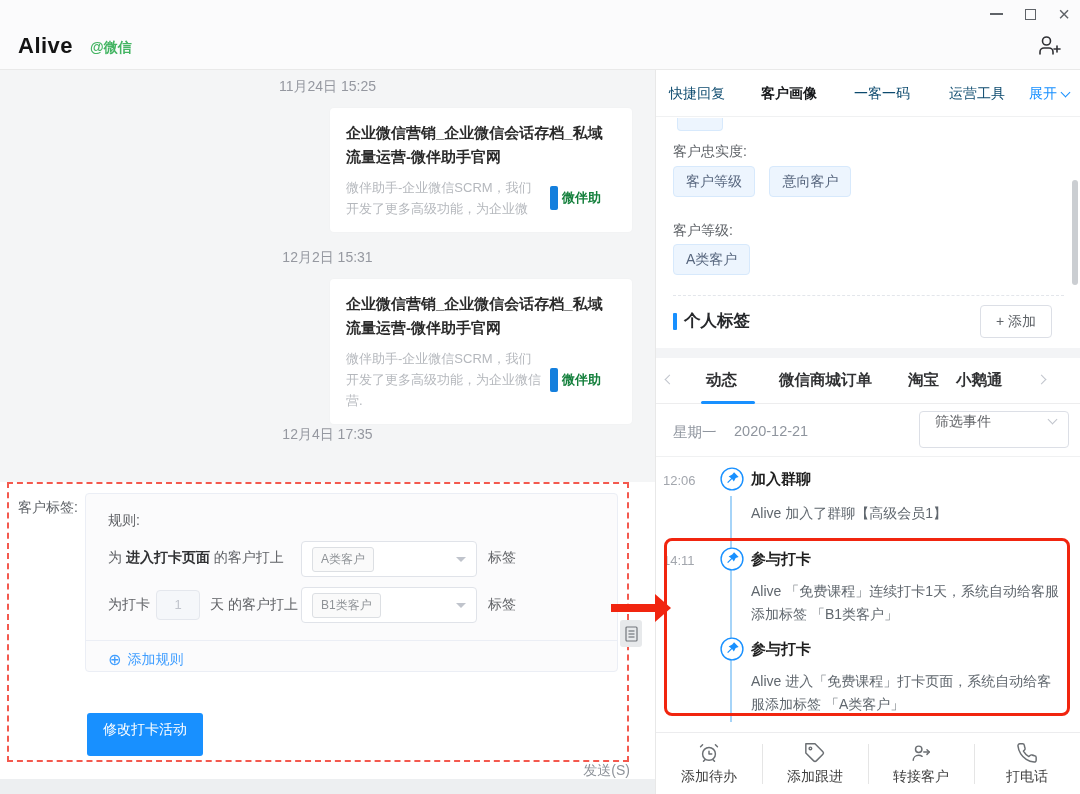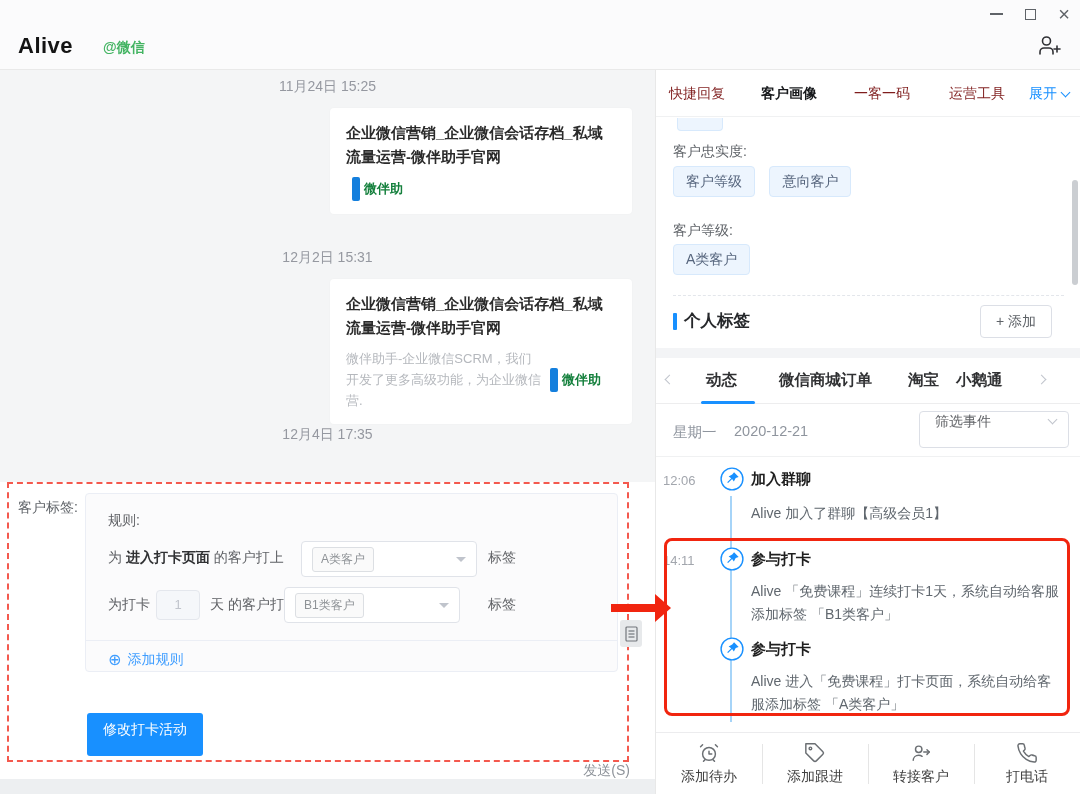--- a/index.html
+++ b/index.html
@@ -7,21 +7,21 @@
   .abs { position:absolute; }
   #stage { position:relative; width:1080px; height:794px; background:#fff; overflow:hidden; }
 
   
   #topbar { left:0; top:0; width:1080px; height:70px; background:#fbfbfc; border-bottom:1px solid #e9e9e9; }
   .winbtns { right:10px; top:6px; display:flex; gap:22px; align-items:center; height:16px; }
   .win-min { width:13px; height:0; border-top:2px solid #5f6368; }
   .win-max { width:11px; height:11px; border:1.5px solid #5f6368; }
   .win-close { font-size:20px; line-height:14px; color:#5f6368; }
   .app-title { left:18px; top:33px; font-size:22px; font-weight:bold; color:#141414; letter-spacing:.5px; }
-  .app-badge { left:103px; top:39px; font-size:14px; color:#43b462; font-weight:bold; }
+  .app-badge { left:90px; top:39px; font-size:14px; color:#43b462; font-weight:bold; }
 
   
   #chat-gray { left:0; top:70px; width:655px; height:412px; background:#f4f5f6; }
   #chat-white { left:0; top:482px; width:655px; height:312px; background:#ffffff; }
   .ts { width:655px; text-align:center; color:#9598a0; font-size:14px; }
   .msg-card { left:330px; width:302px; background:#fff; border-radius:4px; padding:13px 16px; box-shadow:0 0 2px rgba(0,0,0,.04); }
   .msg-title { font-size:15px; font-weight:bold; color:#2b2b2b; line-height:24px; }
   .msg-bottom { display:flex; margin-top:8px; align-items:center; }
   .msg-desc { width:198px; font-size:13px; color:#b5b8bd; line-height:21px; }
   .msg-thumb { display:flex; align-items:center; margin-left:6px; }
@@ -50,21 +50,21 @@
   
   .arrow-shaft { left:611px; top:604px; width:46px; height:8px; background:#f1250f; z-index:9; }
   .arrow-head { left:655px; top:594px; width:0; height:0; border-top:14px solid transparent; border-bottom:14px solid transparent; border-left:16px solid #f1250f; z-index:9; }
   .list-chip { left:620px; top:620px; width:22px; height:27px; background:#e7e9eb; border-radius:3px; z-index:6; display:flex; align-items:center; justify-content:center; }
   #red-box { left:664px; top:538px; width:406px; height:178px; border:3px solid #f1250f; border-radius:8px; z-index:5; pointer-events:none; }
 
   
   #rpanel { left:655px; top:70px; width:425px; height:724px; background:#fff; border-left:1px solid #e8e8e8; }
   .rp { position:absolute; }
   .tabs-row { left:0; top:0; width:425px; height:47px; border-bottom:1px solid #f0f1f2; }
-  .rtab { position:absolute; top:15px; font-size:14px; color:#7f1d1d; }
+  .rtab { position:absolute; top:15px; font-size:14px; color:#0c4a6e; }
   .rtab.active { font-weight:bold; color:#17191c; }
   .rtab.expand { color:#1890ff; display:flex; align-items:center; gap:5px; }
   .chev { width:7px; height:7px; border-right:1.6px solid #1890ff; border-bottom:1.6px solid #1890ff; transform:rotate(45deg); margin-top:-4px; }
   .chev.gray { border-color:#c0c4cc; }
   .chev.left { transform:rotate(135deg); margin-top:0; }
   .chev.right { transform:rotate(-45deg); margin-top:0; }
   .partial-chip { left:21px; top:48px; width:46px; height:13px; background:#edf5fe; border:1px solid #d7e9fc; border-top:none; border-radius:0 0 4px 4px; }
   .sec-label { font-size:14px; color:#5f6368; }
   .chip { display:inline-block; height:31px; line-height:29px; padding:0 12px; background:#edf5fe; border:1px solid #d7e9fc; border-radius:4px; font-size:14px; color:#57667e; margin-right:10px; }
   .dash-div { left:17px; top:225px; width:391px; border-top:1px dashed #e3e6eb; }
@@ -115,20 +115,21 @@
     </div>
   </div>
 
   <div class="abs" id="chat-gray"></div>
   <div class="abs" id="chat-white"></div>
 
   <div class="abs ts" style="top:78px;">11月24日 15:25</div>
   <div class="abs msg-card" style="top:108px;">
     <div class="msg-title">企业微信营销_企业微信会话存档_私域流量运营-微伴助手官网</div>
     <div class="msg-bottom">
+      <div class="msg-desc">微伴助手-企业微信SCRM，我们开发了更多高级功能，为企业微</div>
       <div class="msg-thumb">
         <span class="thumb-bar"></span>
         <span class="thumb-txt">微伴助</span>
       </div>
     </div>
   </div>
 
   <div class="abs ts" style="top:249px;">12月2日 15:31</div>
   <div class="abs msg-card" style="top:279px;">
     <div class="msg-title">企业微信营销_企业微信会话存档_私域流量运营-微伴助手官网</div>
@@ -152,21 +153,21 @@
     <div class="abs rule-text" style="left:22px; top:55px;"><span>为 </span><span class="rule-bold">进入打卡页面</span><span> 的客户打上</span></div>
     <div class="abs sel-box" style="left:215px; top:47px;">
       <span class="sel-tag">A类客户</span>
       <span class="sel-caret"></span>
     </div>
     <div class="abs rule-text" style="left:402px; top:55px;">标签</div>
 
     <div class="abs rule-text" style="left:22px; top:102px;">为打卡</div>
     <div class="abs num-input" style="left:70px; top:96px;">1</div>
     <div class="abs rule-text" style="left:124px; top:102px;">天 的客户打上</div>
-    <div class="abs sel-box" style="left:198px; top:93px;gap:28px;">
+    <div class="abs sel-box" style="left:215px; top:93px;gap:28px;">
       <span class="sel-tag">B1类客户</span>
       <span class="sel-caret"></span>
     </div>
     <div class="abs rule-text" style="left:402px; top:102px;">标签</div>
 
     <div class="abs panel-divider"></div>
     <div class="abs add-rule">
       <span class="add-rule-plus">⊕</span>
       <span>添加规则</span>
     </div>

